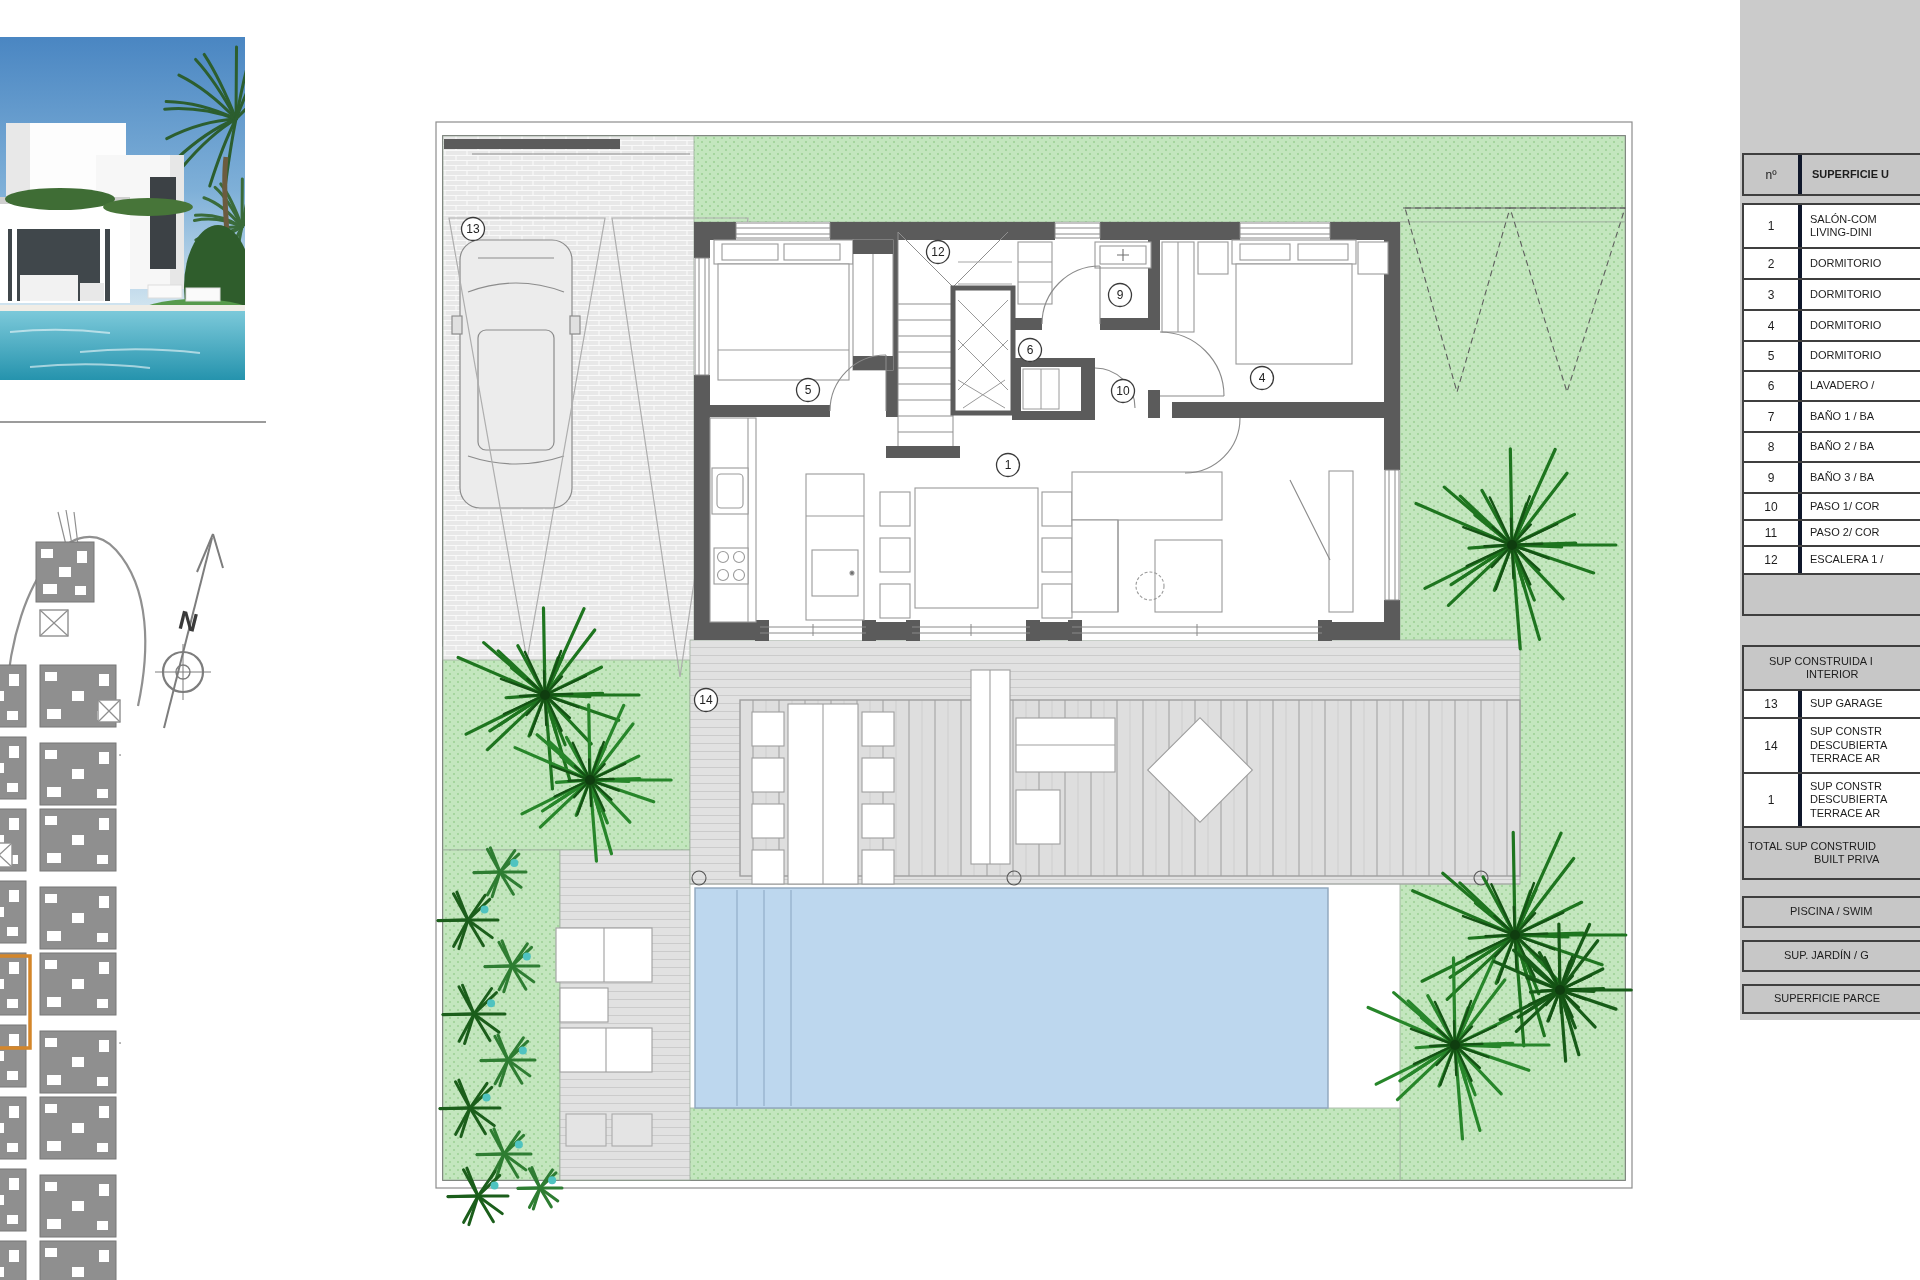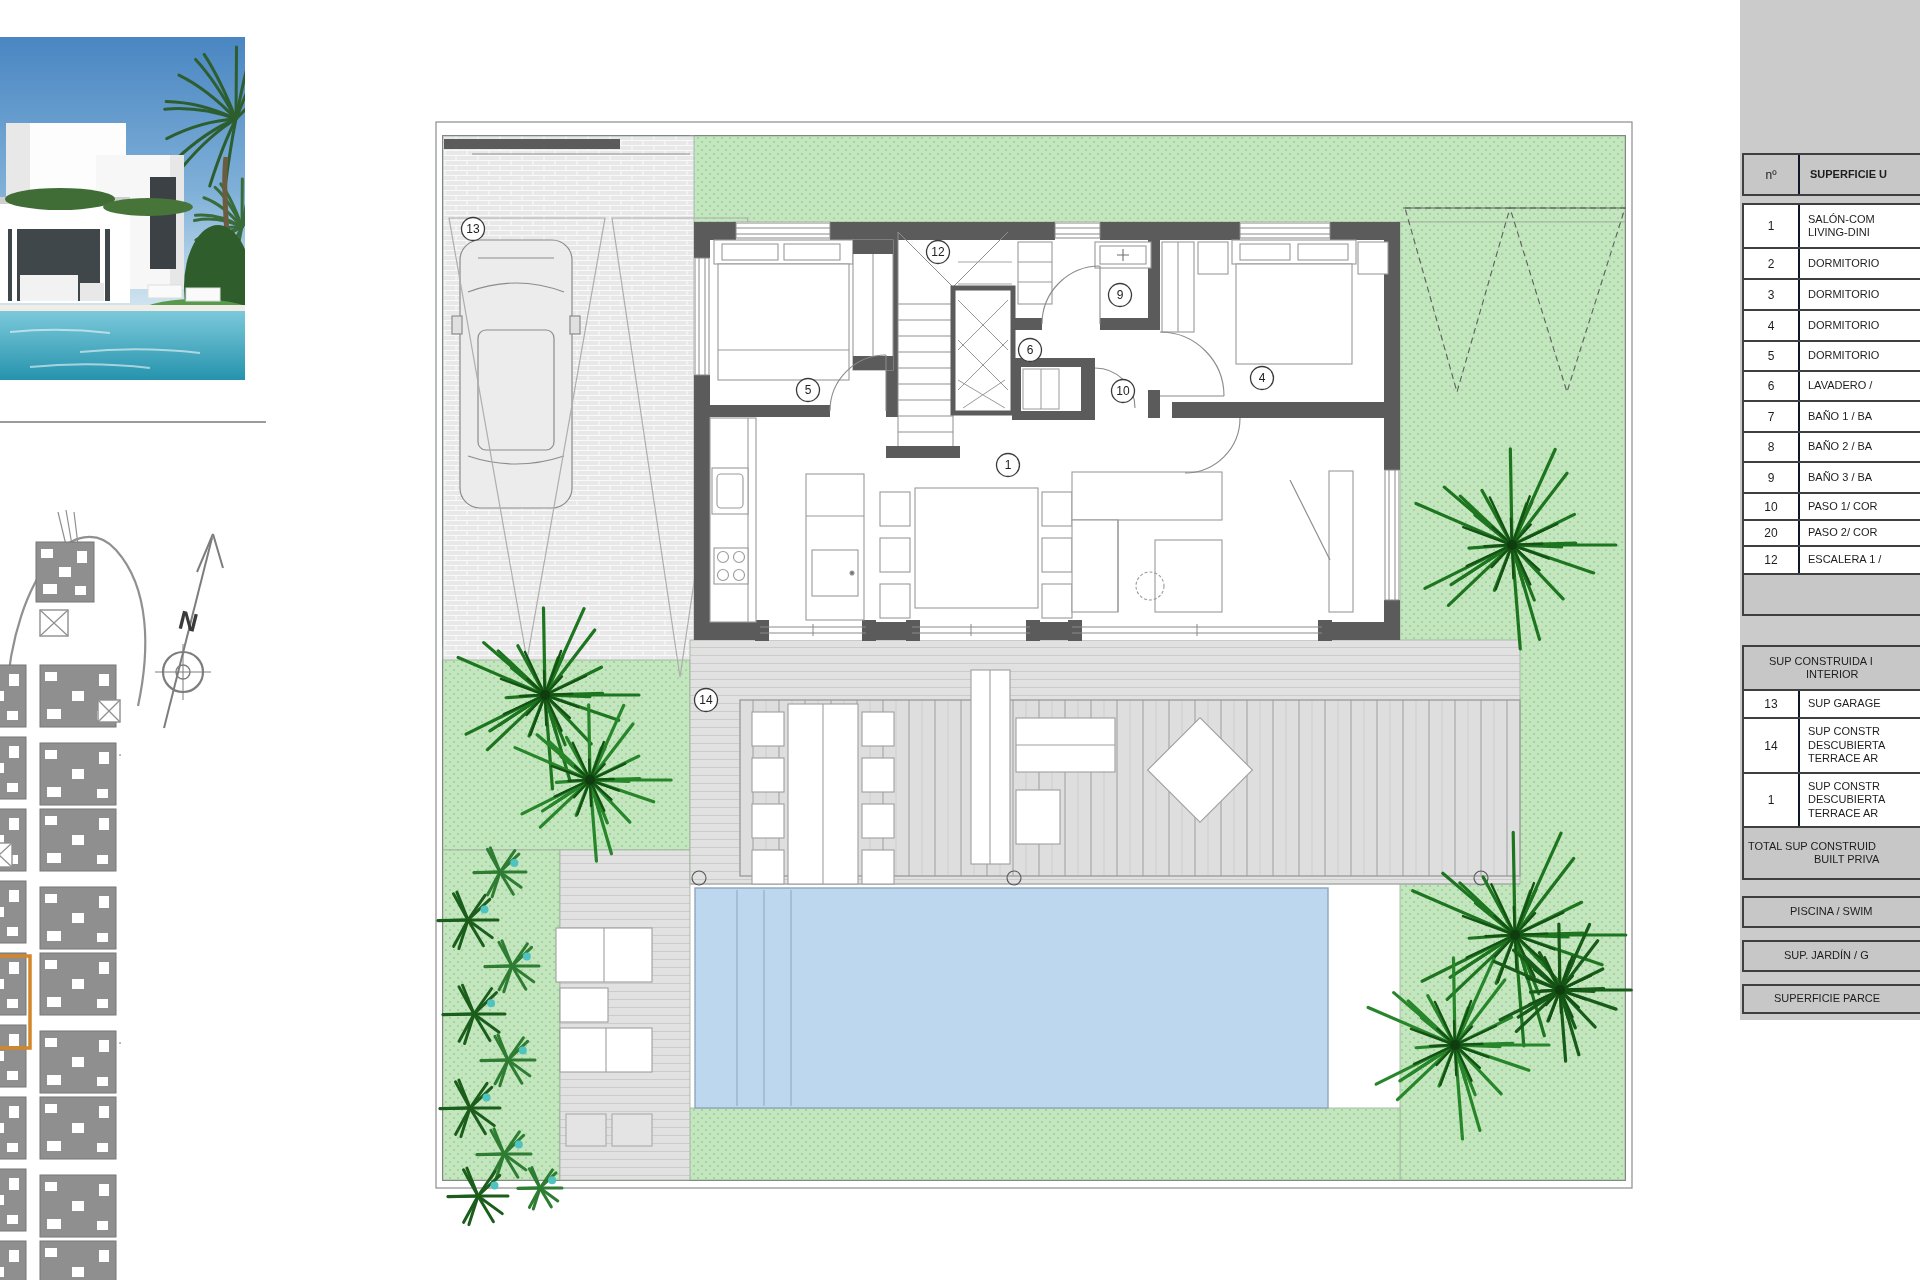--- a/index.html
+++ b/index.html
@@ -8,21 +8,21 @@
   #plan-canvas{position:absolute;left:0;top:0}
   .photo{position:absolute;left:0;top:37px;width:245px;height:343px;overflow:hidden}
   .divider{position:absolute;left:0;top:421px;width:266px;height:2px;background:#9b9b9b}
   #grayband{position:absolute;left:1740px;top:0;width:180px;height:1020px;background:#cbcbcb}
   #table-col{position:absolute;left:1742px;top:153px;width:210px}
   .trow{box-sizing:border-box;display:flex;align-items:stretch;border-left:2px solid #3f3f3f;border-top:2px solid #3f3f3f}
   .trow:last-child{border-bottom:2px solid #3f3f3f}
   .kind-item{background:#fff}
   .kind-head,.kind-band,.kind-summary{background:#c7c7c7}
   .kind-gap{border-left:none!important;background:transparent}
-  .tnum{width:54px;flex:none;border-right:2px solid #0f172a;display:flex;align-items:center;justify-content:center;font-size:12px}
+  .tnum{width:54px;flex:none;border-right:4px solid #0f172a;display:flex;align-items:center;justify-content:center;font-size:12px}
   .tlines{display:flex;flex-direction:column;justify-content:center;font-size:11px;line-height:1.22;white-space:nowrap;overflow:hidden;flex:1}
   .kind-head .tlines{font-weight:bold}
   svg text{font-family:"Liberation Sans",sans-serif}
 </style>
 </head>
 <body>
 
 <svg id="plan-canvas" width="1920" height="1280" viewBox="0 0 1920 1280">
   <defs>
     <pattern id="patPaver" width="22" height="10" patternUnits="userSpaceOnUse">
@@ -1052,21 +1052,21 @@
         <div style="padding-left: 8px;">BAÑO 3 / BA</div>
       </div>
     </div>
     <div class="trow kind-item" style="height: 27px;">
       <div class="tnum">10</div>
       <div class="tlines">
         <div style="padding-left: 8px;">PASO 1/ COR</div>
       </div>
     </div>
     <div class="trow kind-item" style="height: 26px;">
-      <div class="tnum">20</div>
+      <div class="tnum">11</div>
       <div class="tlines">
         <div style="padding-left: 8px;">PASO 2/ COR</div>
       </div>
     </div>
     <div class="trow kind-item" style="height: 28px;">
       <div class="tnum">12</div>
       <div class="tlines">
         <div style="padding-left: 8px;">ESCALERA 1 /</div>
       </div>
     </div>

